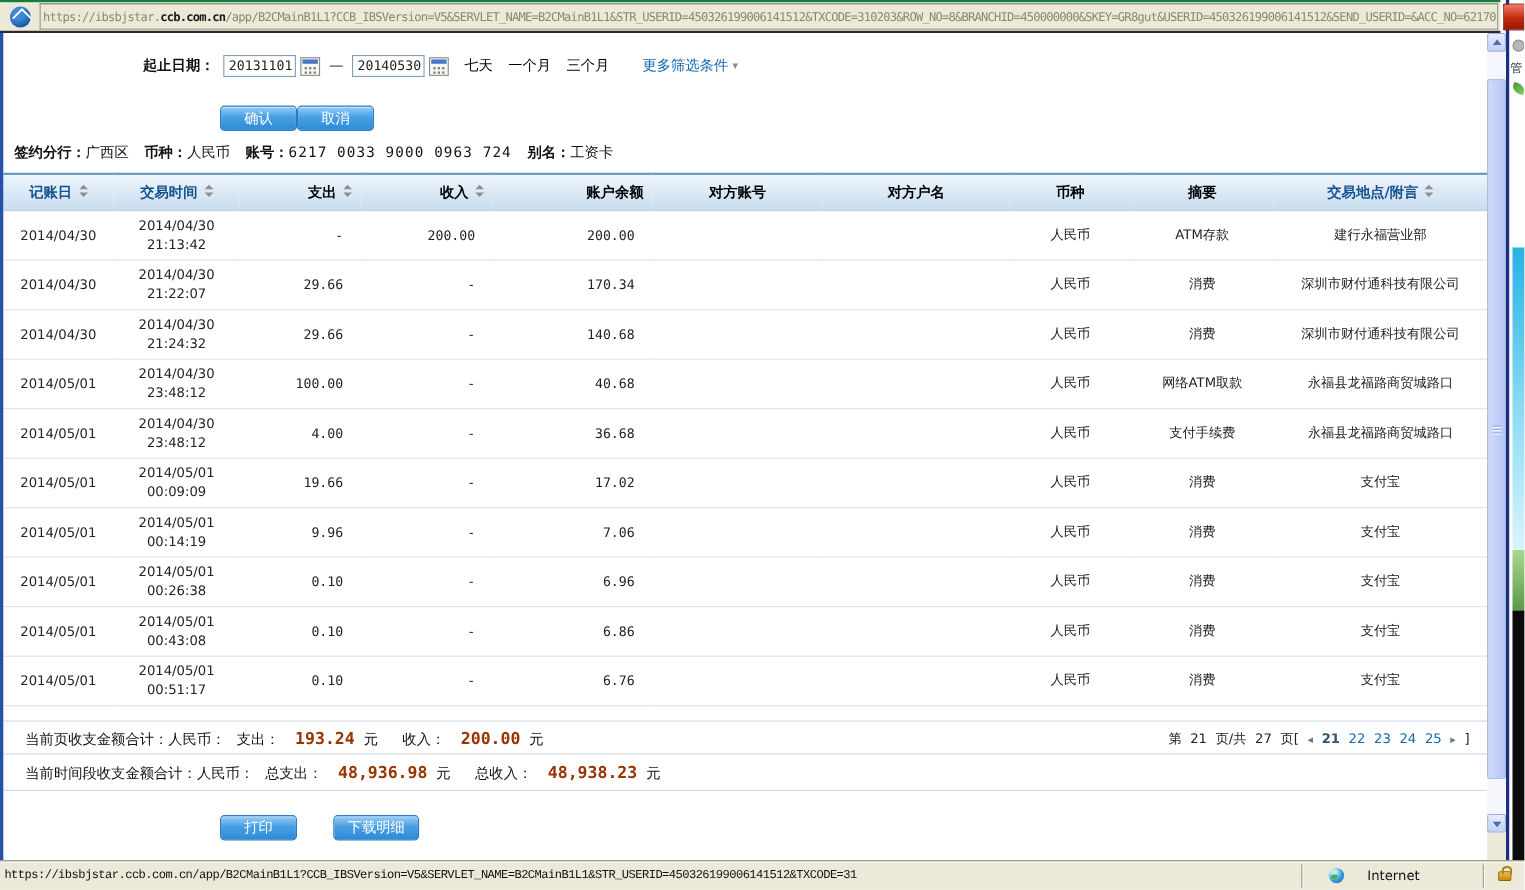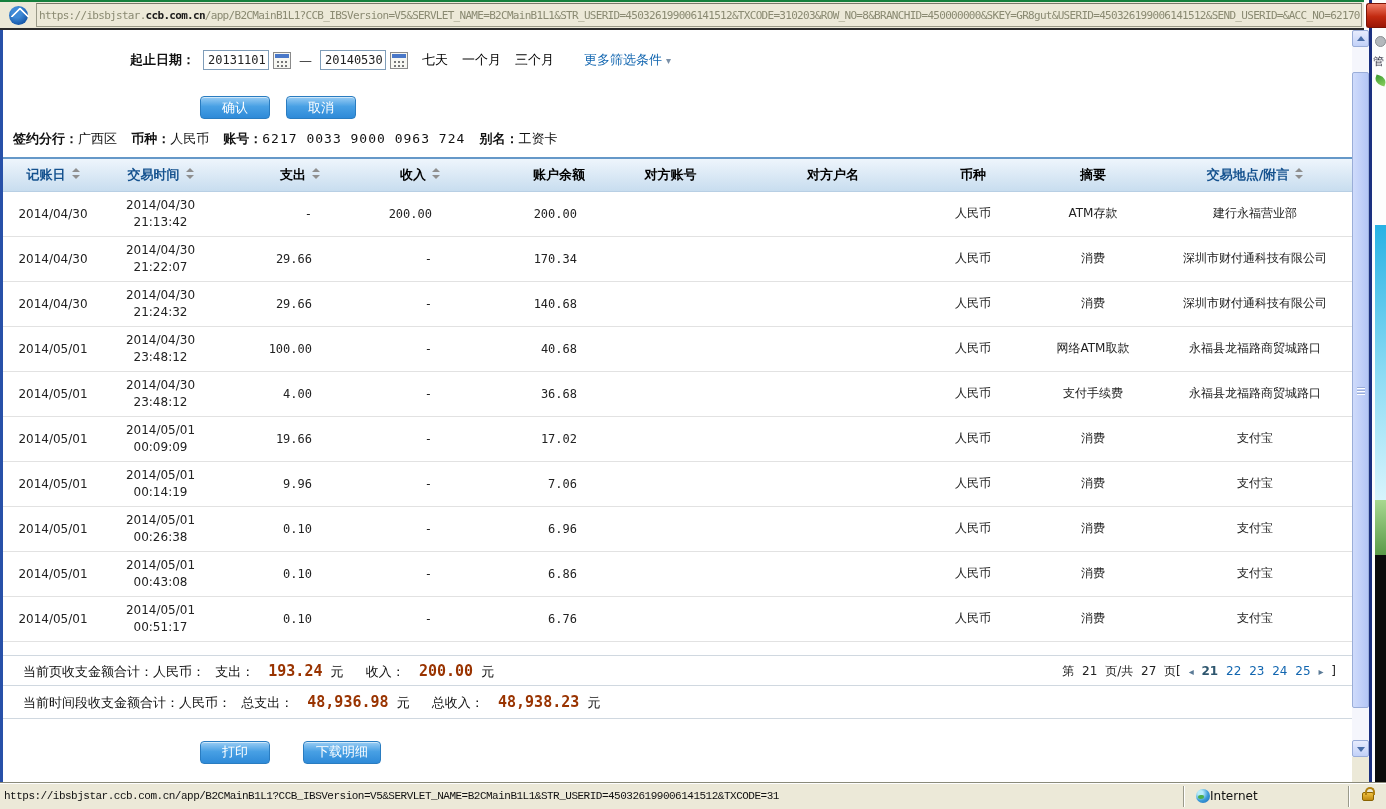--- a/index.html
+++ b/index.html
@@ -42,21 +42,21 @@
     box-shadow:4px 0 #777, 8px 0 #777, 0 4px #777, 4px 4px #777, 8px 4px #777;}
   .dash{ margin:0 8px; color:#333;}
   .qlink{ color:#000000; text-decoration:none; margin-left:14px; cursor:pointer;}
   .more-link{ color:#1266b0; margin-left:30px; cursor:pointer;}
   .dd-arrow{ color:#7a90a8; font-size:10px; margin-left:4px;}
 
   
   .btn{ display:inline-flex; align-items:center; justify-content:center; height:23px; min-width:70px;
     padding:0 12px; color:#fff; font-size:13px; border:1px solid #2a7cc0; border-radius:4px; cursor:pointer;
     background:linear-gradient(#9acdf4, #48a0e4 45%, #2e8ad8); box-shadow:inset 0 1px 0 #cfe8fa;}
-  .btn-row{ margin:22px 0 0 197px; display:flex; gap:16px;}
+  .btn-row{ margin:22px 0 0 197px; display:flex; }
   .footer-row{ margin:22px 0 0 197px; display:flex; gap:33px;}
 
   
   .account-line{ margin:11px 0 0 10px; font-size:13px; color:#111;}
   .account-line b{ font-weight:bold;}
   .account-line .v{ font-weight:normal; margin-right:10px;}
   .account-line .num{ font-family:"DejaVu Sans Mono", monospace; letter-spacing:1px;}
 
   
   table{ width:100%; border-collapse:collapse; table-layout:fixed; margin-top:9px;}
@@ -120,21 +120,21 @@
     background:linear-gradient(#a8d890,#5a9a48);}
   .edge-black{ position:absolute; left:3px; top:555px; width:14px; height:227px; background:#0b0b0b;}
 
   
   .status-bar{ position:absolute; left:0; top:782px; width:1386px; height:27px; background:#ece9d8;
     border-top:1px solid #8a8a7a; box-shadow:inset 0 1px 0 #fff; display:flex; align-items:center; z-index:4;
     font-size:11px; color:#111;}
   .sb-url{ flex:1; overflow:hidden; white-space:nowrap; padding-left:4px;
     font-family:Liberation Mono, monospace; letter-spacing:-0.5px;}
   .sb-zone{ width:165px; height:21px; border-left:1px solid #9a9a8a; box-shadow:inset 1px 0 0 #fff;
-    display:flex; align-items:center; padding-left:12px; gap:0; font-size:12px;}
+    display:flex; align-items:center; padding-left:24px; gap:21px; font-size:12px;}
   .globe{ width:14px; height:14px; border-radius:50%; flex:none; position:relative;
     background:radial-gradient(circle at 32% 30%, #b8ecfa 0 18%, #3a9ad8 55%, #1a6ab8);}
   .globe::after{ content:""; position:absolute; left:2px; top:6px; width:6px; height:4px;
     background:#4cae4c; border-radius:50% 40% 60% 50%;}
   .sb-lock{ width:38px; height:21px; border-left:1px solid #9a9a8a; box-shadow:inset 1px 0 0 #fff;
     display:flex; align-items:center; justify-content:center;}
   .padlock{ width:12px; height:9px; background:linear-gradient(#f0c040,#c08a10); border:1px solid #8a6400;
     border-radius:2px; position:relative;}
   .padlock::before{ content:""; position:absolute; left:2px; top:-6px; width:6px; height:6px;
     border:2px solid #b08010; border-bottom:none; border-radius:5px 5px 0 0;}

